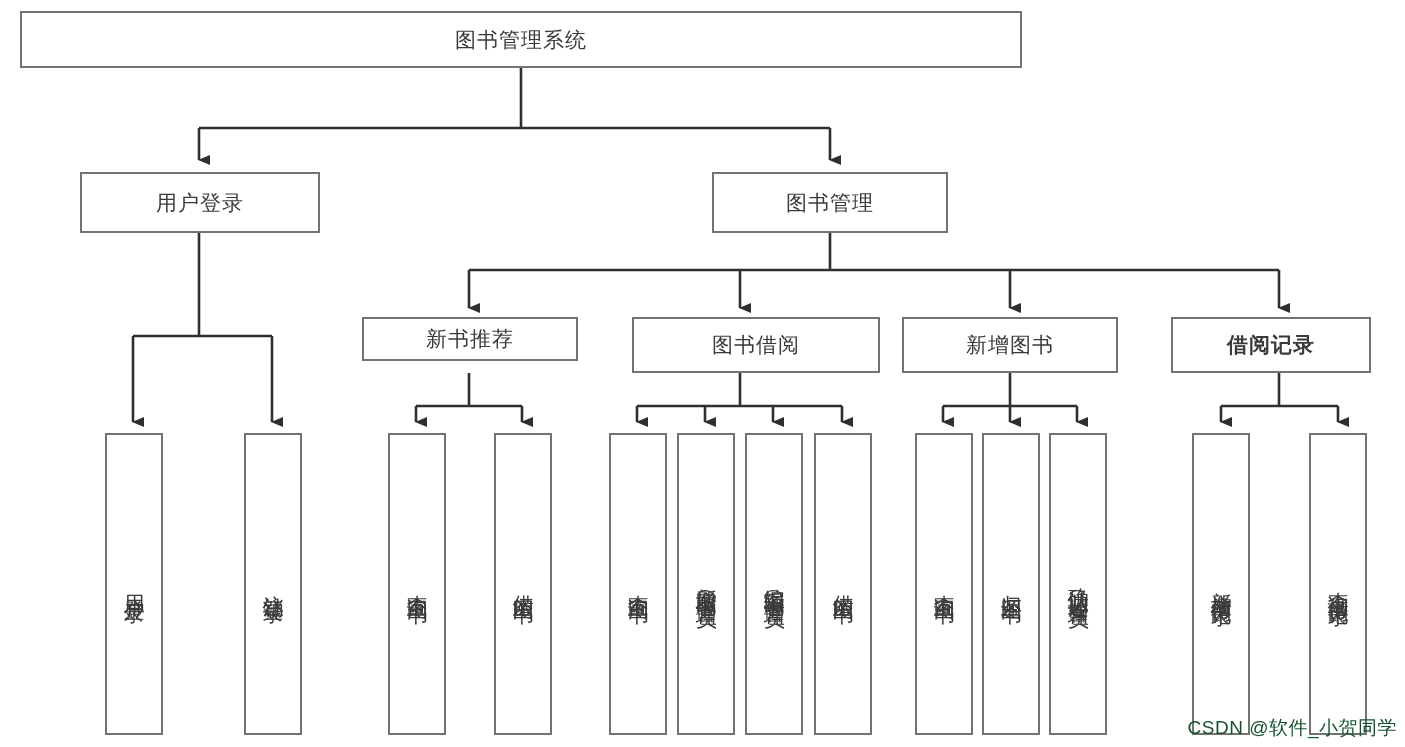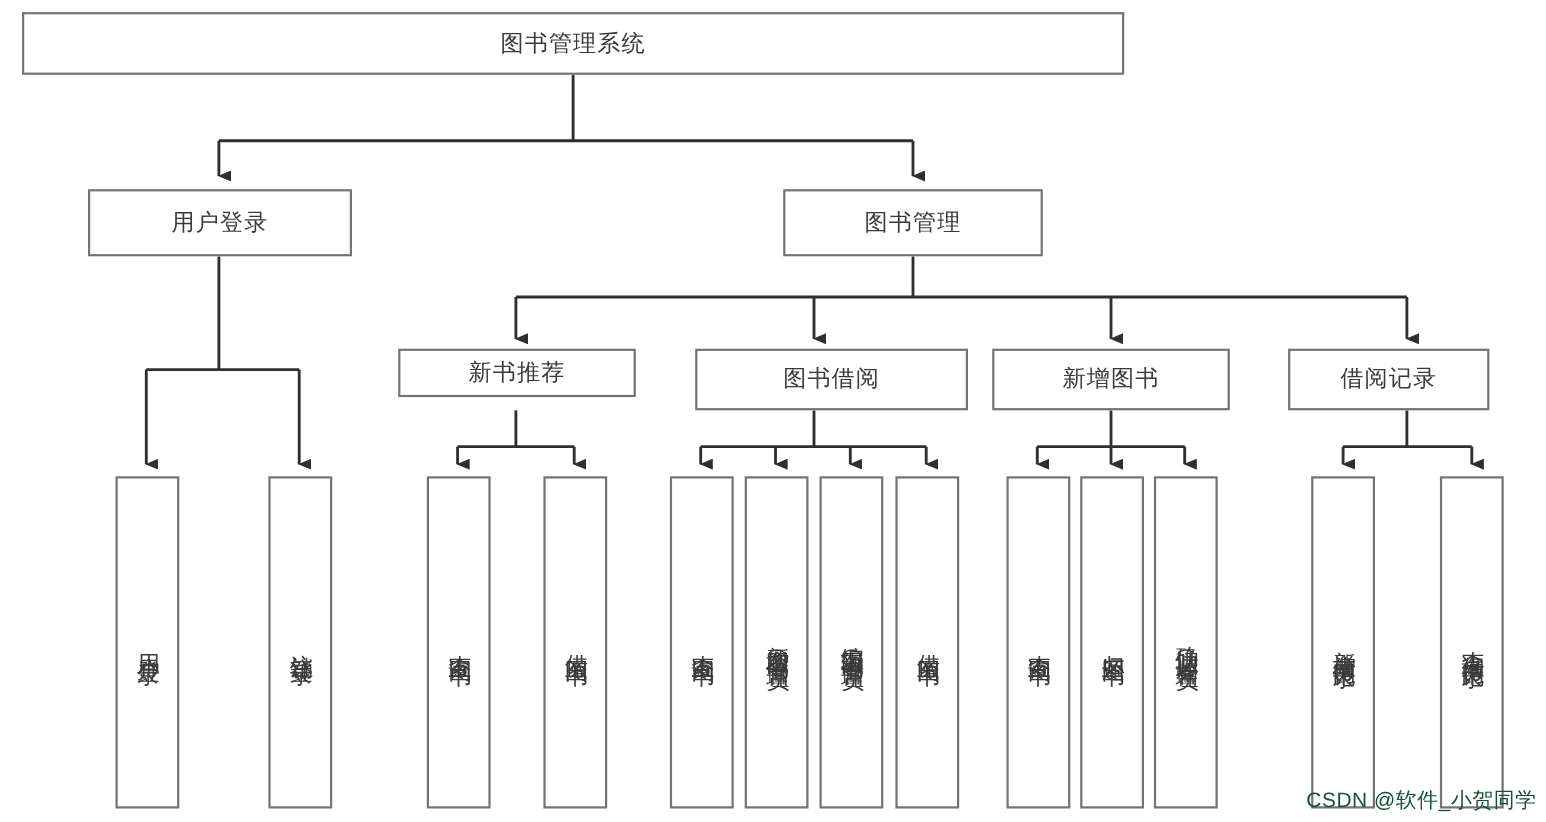--- a/index.html
+++ b/index.html
@@ -139,21 +139,21 @@
   </div>
 
   <div class="node horiz" style="left:632px; top:317px; width:248px; height:56px;align-items:center;">
     <span class="label">图书借阅</span>
   </div>
 
   <div class="node horiz" style="left:902px; top:317px; width:216px; height:56px;">
     <span class="label">新增图书</span>
   </div>
 
-  <div class="node horiz" style="left:1171px; top:317px; width:183px; height:56px;">
+  <div class="node horiz" style="left:1171px; top:317px; width:200px; height:56px;font-weight:bold;">
     <span class="label">借阅记录</span>
   </div>
 
   <div class="node vert" style="left:105px; top:433px; width:58px; height:302px;">
     <span class="label">用户登录</span>
   </div>
 
   <div class="node vert" style="left:244px; top:433px; width:58px; height:302px;">
     <span class="label">注销登录</span>
   </div>

